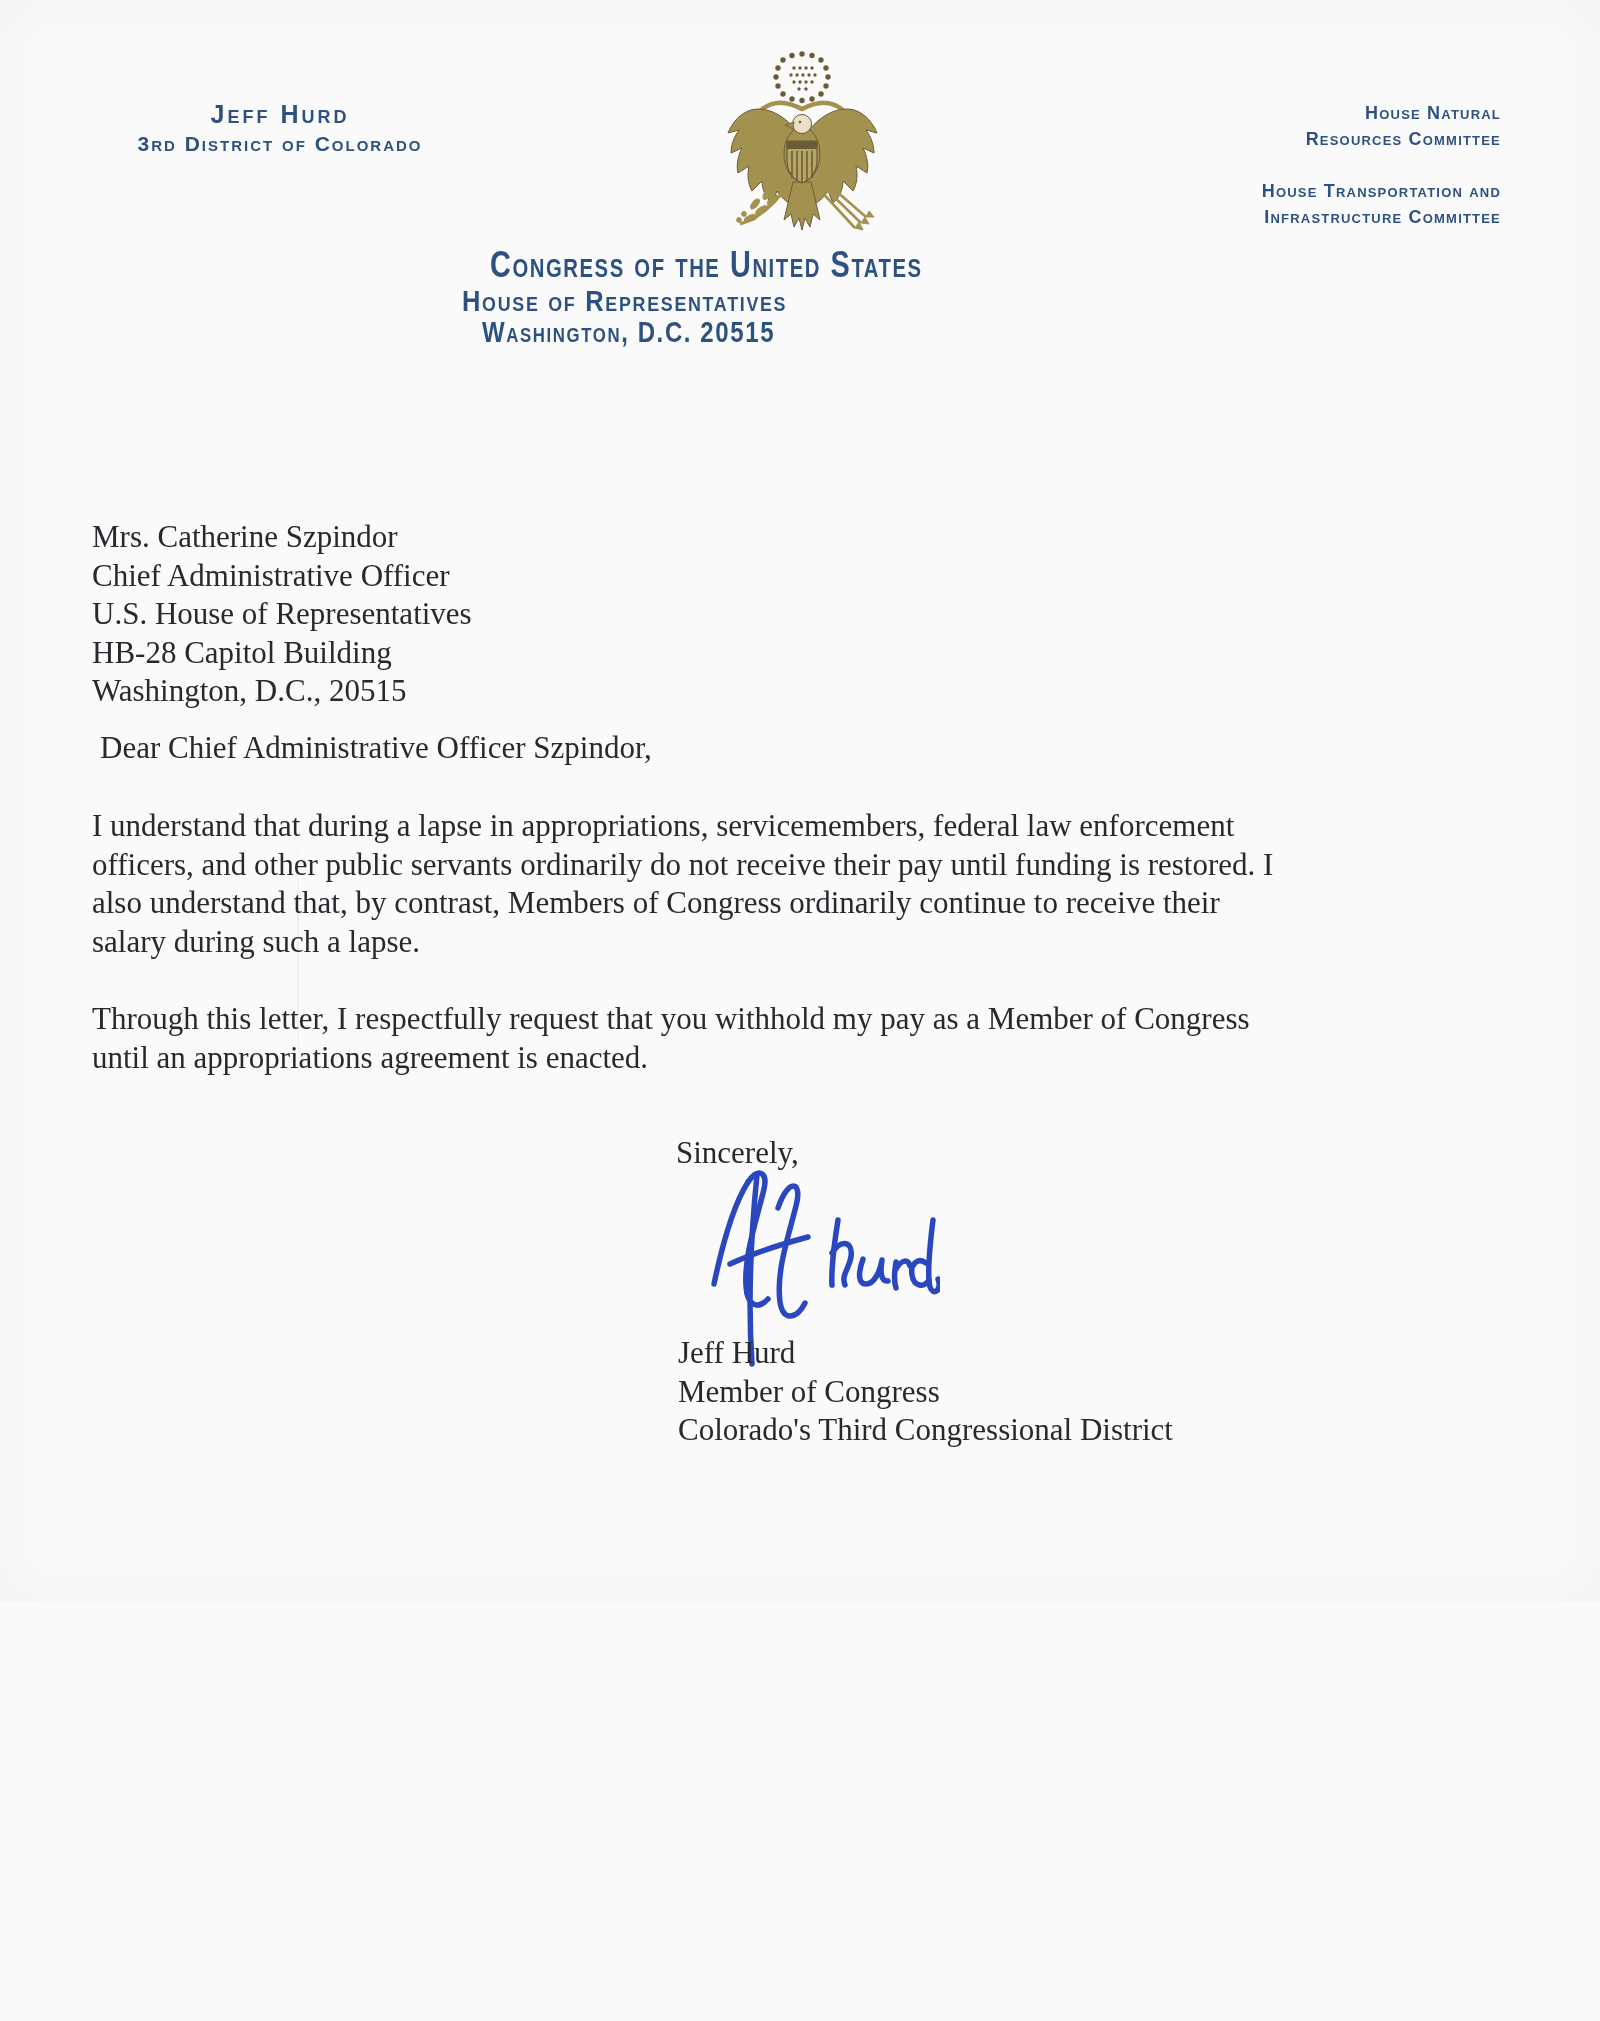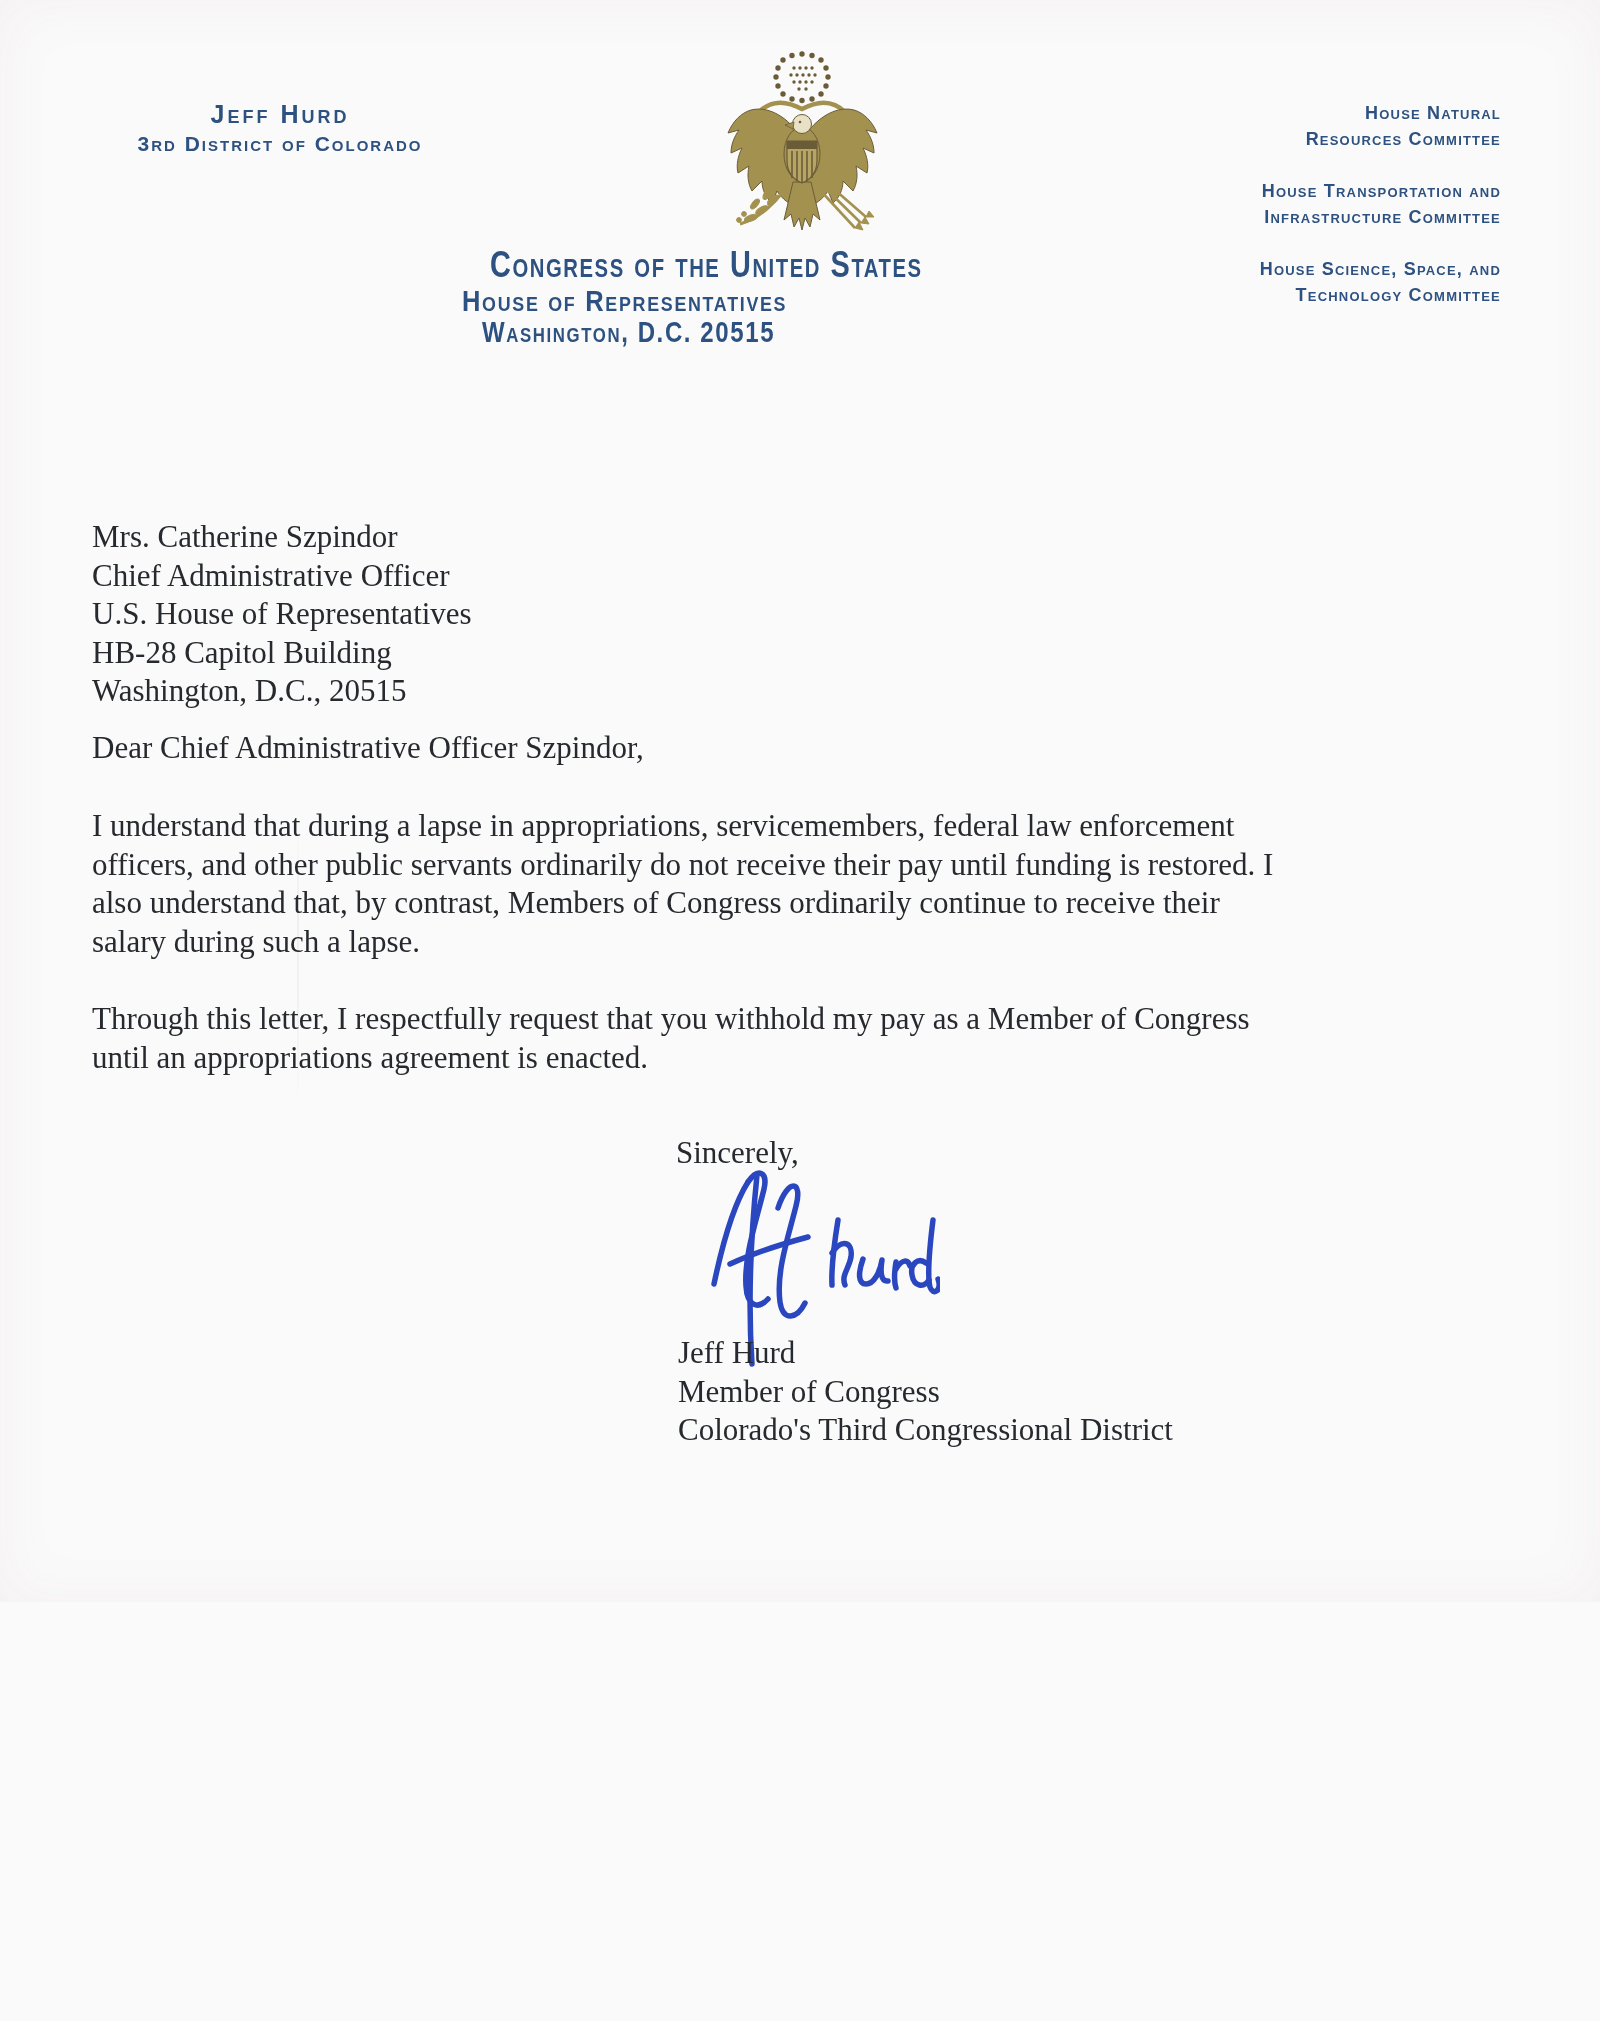--- a/index.html
+++ b/index.html
@@ -26,21 +26,21 @@
   .committee{font-size:18px;letter-spacing:1.2px;line-height:26px;margin-bottom:26px;white-space:pre-line;}
   .lh-center{position:absolute;left:402px;top:48px;width:800px;text-align:left;}
   .seal-wrap{height:196px;}
   .lh-congress{font-size:37px;letter-spacing:2px;line-height:41px;transform:scaleX(.78);transform-origin:50% 50%;}
   .lh-chamber{font-size:30px;letter-spacing:2px;line-height:31px;transform:scaleX(.85);transform-origin:50% 50%;}
   .lh-city{font-size:30px;letter-spacing:2px;line-height:31px;transform:scaleX(.80);transform-origin:50% 50%;}
   
   .serif{font-family:"Liberation Serif",serif;font-size:31px;line-height:38.6px;color:var(--body-text);}
   .date{position:absolute;left:402px;top:390px;width:800px;text-align:center;}
   .recipient{position:absolute;left:92px;top:507px;white-space:pre-line;margin-top:11px;}
-  .salutation{position:absolute;left:92px;top:729px;font-family:Liberation Serif, serif;}
+  .salutation{position:absolute;left:100px;top:729px;font-family:Liberation Serif, serif;}
   .para{position:absolute;left:92px;white-space:pre;}
   .para-1{top:807px;}
   .para-2{top:1000px;}
   .closing{position:absolute;left:676px;top:1134px;font-family:Liberation Serif, serif;}
   .signature-svg{position:absolute;left:700px;top:1162px;width:240px;height:210px;}
   .signer{position:absolute;left:678px;top:1334px;white-space:pre-line;}
   .crease{position:absolute;left:297px;top:828px;width:2px;height:275px;
           background:linear-gradient(180deg,rgba(90,80,70,0) 0%,rgba(90,80,70,0.07) 30%,rgba(90,80,70,0.05) 70%,rgba(90,80,70,0) 100%);}
   svg{display:block;}
 </style>
@@ -52,22 +52,20 @@
   <div class="lh lh-left">
     <div class="lh-name">Jeff Hurd</div>
     <div class="lh-district">3rd District of Colorado</div>
   </div>
 
   <div class="lh lh-right">
     <div class="committee">House Natural
 Resources Committee</div>
     <div class="committee">House Transportation and
 Infrastructure Committee</div>
-    <div class="committee">House Science, Space, and
-Technology Committee</div>
   </div>
 
   <div class="lh lh-center">
     <div class="seal-wrap">
       <svg width="175" height="190" viewBox="0 0 175 190" style="margin:0 auto;">
 
         <g fill="var(--seal-gold-dark)">
           <circle cx="87" cy="6" r="2.7"></circle>
             <circle cx="97" cy="7.5" r="2.7"></circle>
             <circle cx="106" cy="12" r="2.7"></circle>

